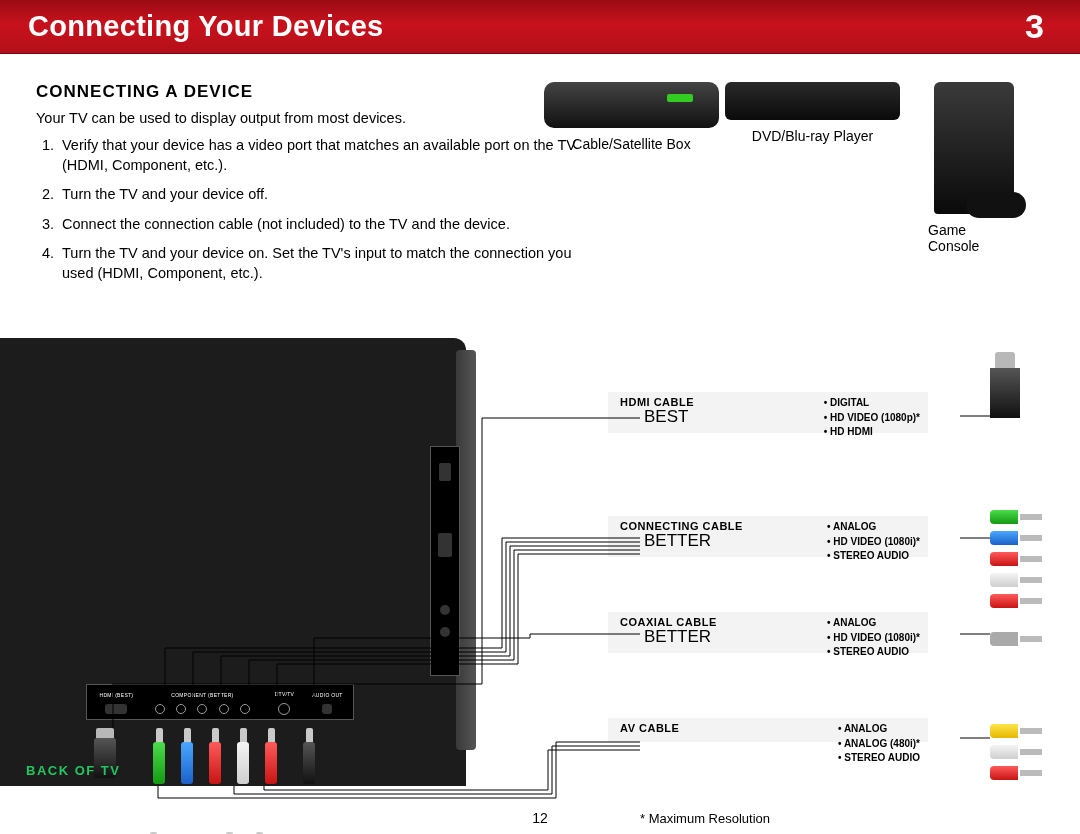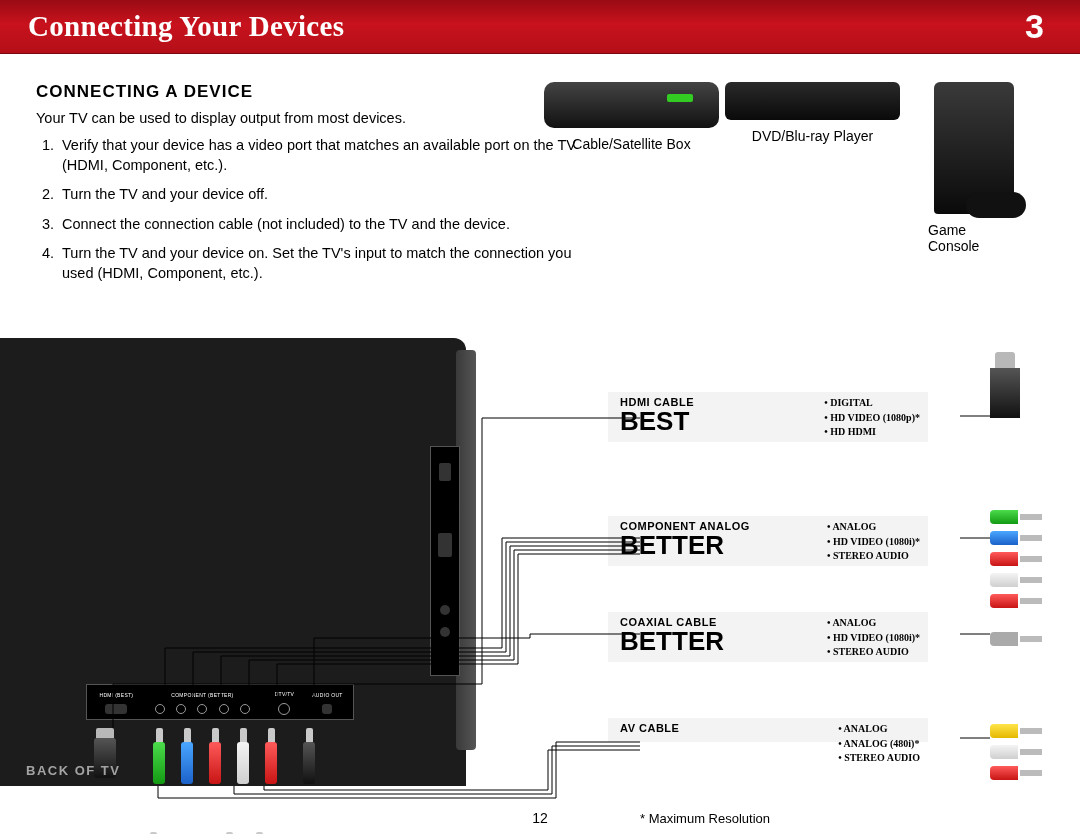--- a/index.html
+++ b/index.html
@@ -20,21 +20,20 @@
     display: flex;
     align-items: center;
     justify-content: space-between;
     padding: 0 36px 0 28px;
     border-bottom: 1px solid #7a0812;
   }
   .header-title {
     font-size: 29px;
     font-weight: 700;
     letter-spacing: 0.3px;
-    font-family: Liberation Serif, serif;
   }
   .header-num {
     font-size: 34px;
     font-weight: 700;
   }
   .content {
     padding: 28px 36px 0 36px;
     position: relative;
   }
   .subhead {
@@ -114,21 +113,21 @@
     border-radius: 0 12px 0 0;
   }
   .tv-edge {
     position:absolute; right:-10px; top:12px;
     width:20px; height:400px;
     background:linear-gradient(90deg,#3a3a3a,#555);
     border-radius:4px;
   }
   .back-of-tv {
     position:absolute; left:30px; bottom:8px;
-    color:#a3a3a3; font-weight:700; letter-spacing:1.5px;
+    color:#22c55e; font-weight:700; letter-spacing:1.5px;
     font-size:13px;
     text-align:right;
   }
   .port-panel {
     position:absolute;
     left:90px; bottom:66px;
     width:268px; height:36px;
     background:#000;
     border:1px solid #555;
     display:flex; align-items:center;
@@ -188,27 +187,27 @@
     width: 320px;
   }
   .info-row .box {
     background:#f3f3f3;
     padding:4px 12px 8px 12px;
     display:inline-block;
     width: 320px;
     position:relative;
   }
   .info-row .cable { font-size:11px; font-weight:700; letter-spacing:0.5px;}
-  .info-row .rating { font-size:26px; font-weight:700; line-height:1;}
+  .info-row .rating { font-size:17px; font-weight:400; line-height:1;margin-left:24px;}
   .info-row .bullets {
     position:absolute; right:8px; top:4px;
     font-size:10px; font-weight:700; line-height:1.45;
     text-align:left;
   }
-  .info-row .bullets span{display:block;font-family:Liberation Serif, serif;}
+  .info-row .bullets span{display:block;}
   .info-row .bullets span::before{content:"• "; }
 
   
   .conn-right {
     position:absolute;
     left: 990px;
     width: 60px;
   }
   .conn-rca {
     position:relative;
@@ -384,21 +383,21 @@
       <div class="rating">BEST</div>
       <div class="bullets">
         <span>DIGITAL</span>
         <span>HD VIDEO (1080p)*</span>
         <span>HD HDMI</span>
       </div>
     </div>
   </div>
   <div class="info-row" style="top:178px">
     <div class="box">
-      <div class="cable">COMPONENT ANALOG</div>
+      <div class="cable">CONNECTING CABLE</div>
       <div class="rating">BETTER</div>
       <div class="bullets">
         <span>ANALOG</span>
         <span>HD VIDEO (1080i)*</span>
         <span>STEREO AUDIO</span>
       </div>
     </div>
   </div>
   <div class="info-row" style="top:274px">
     <div class="box">

